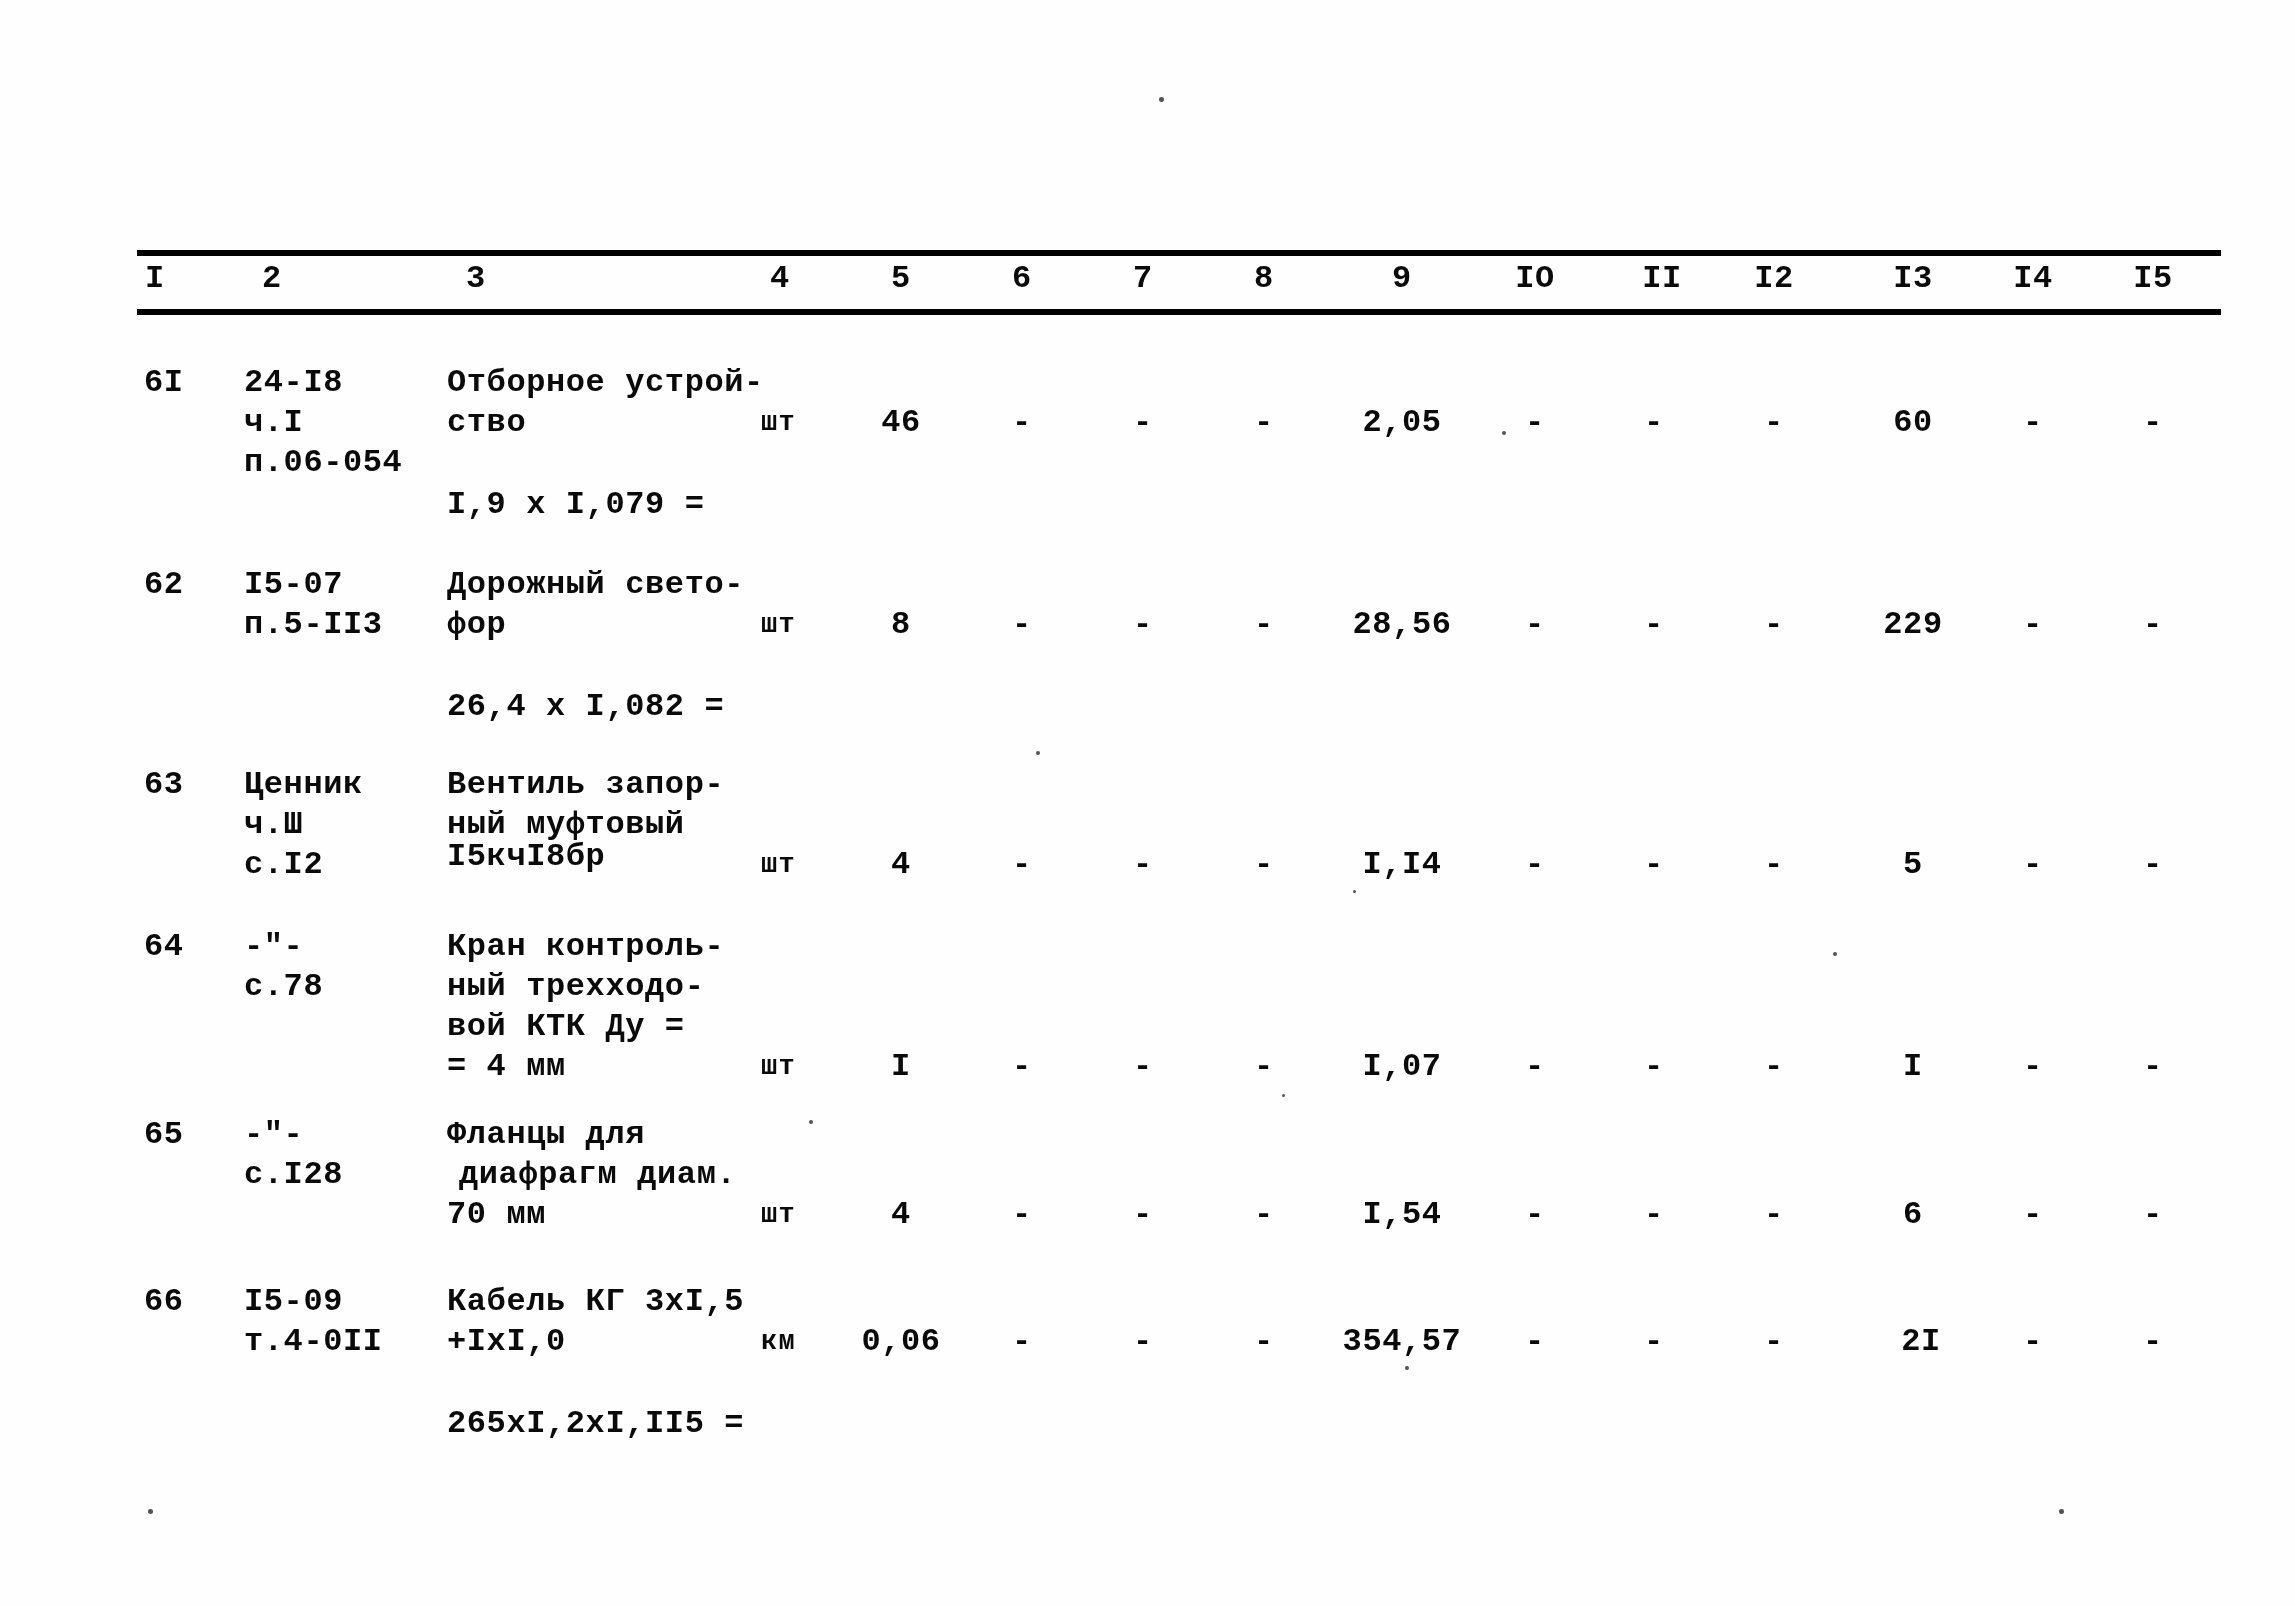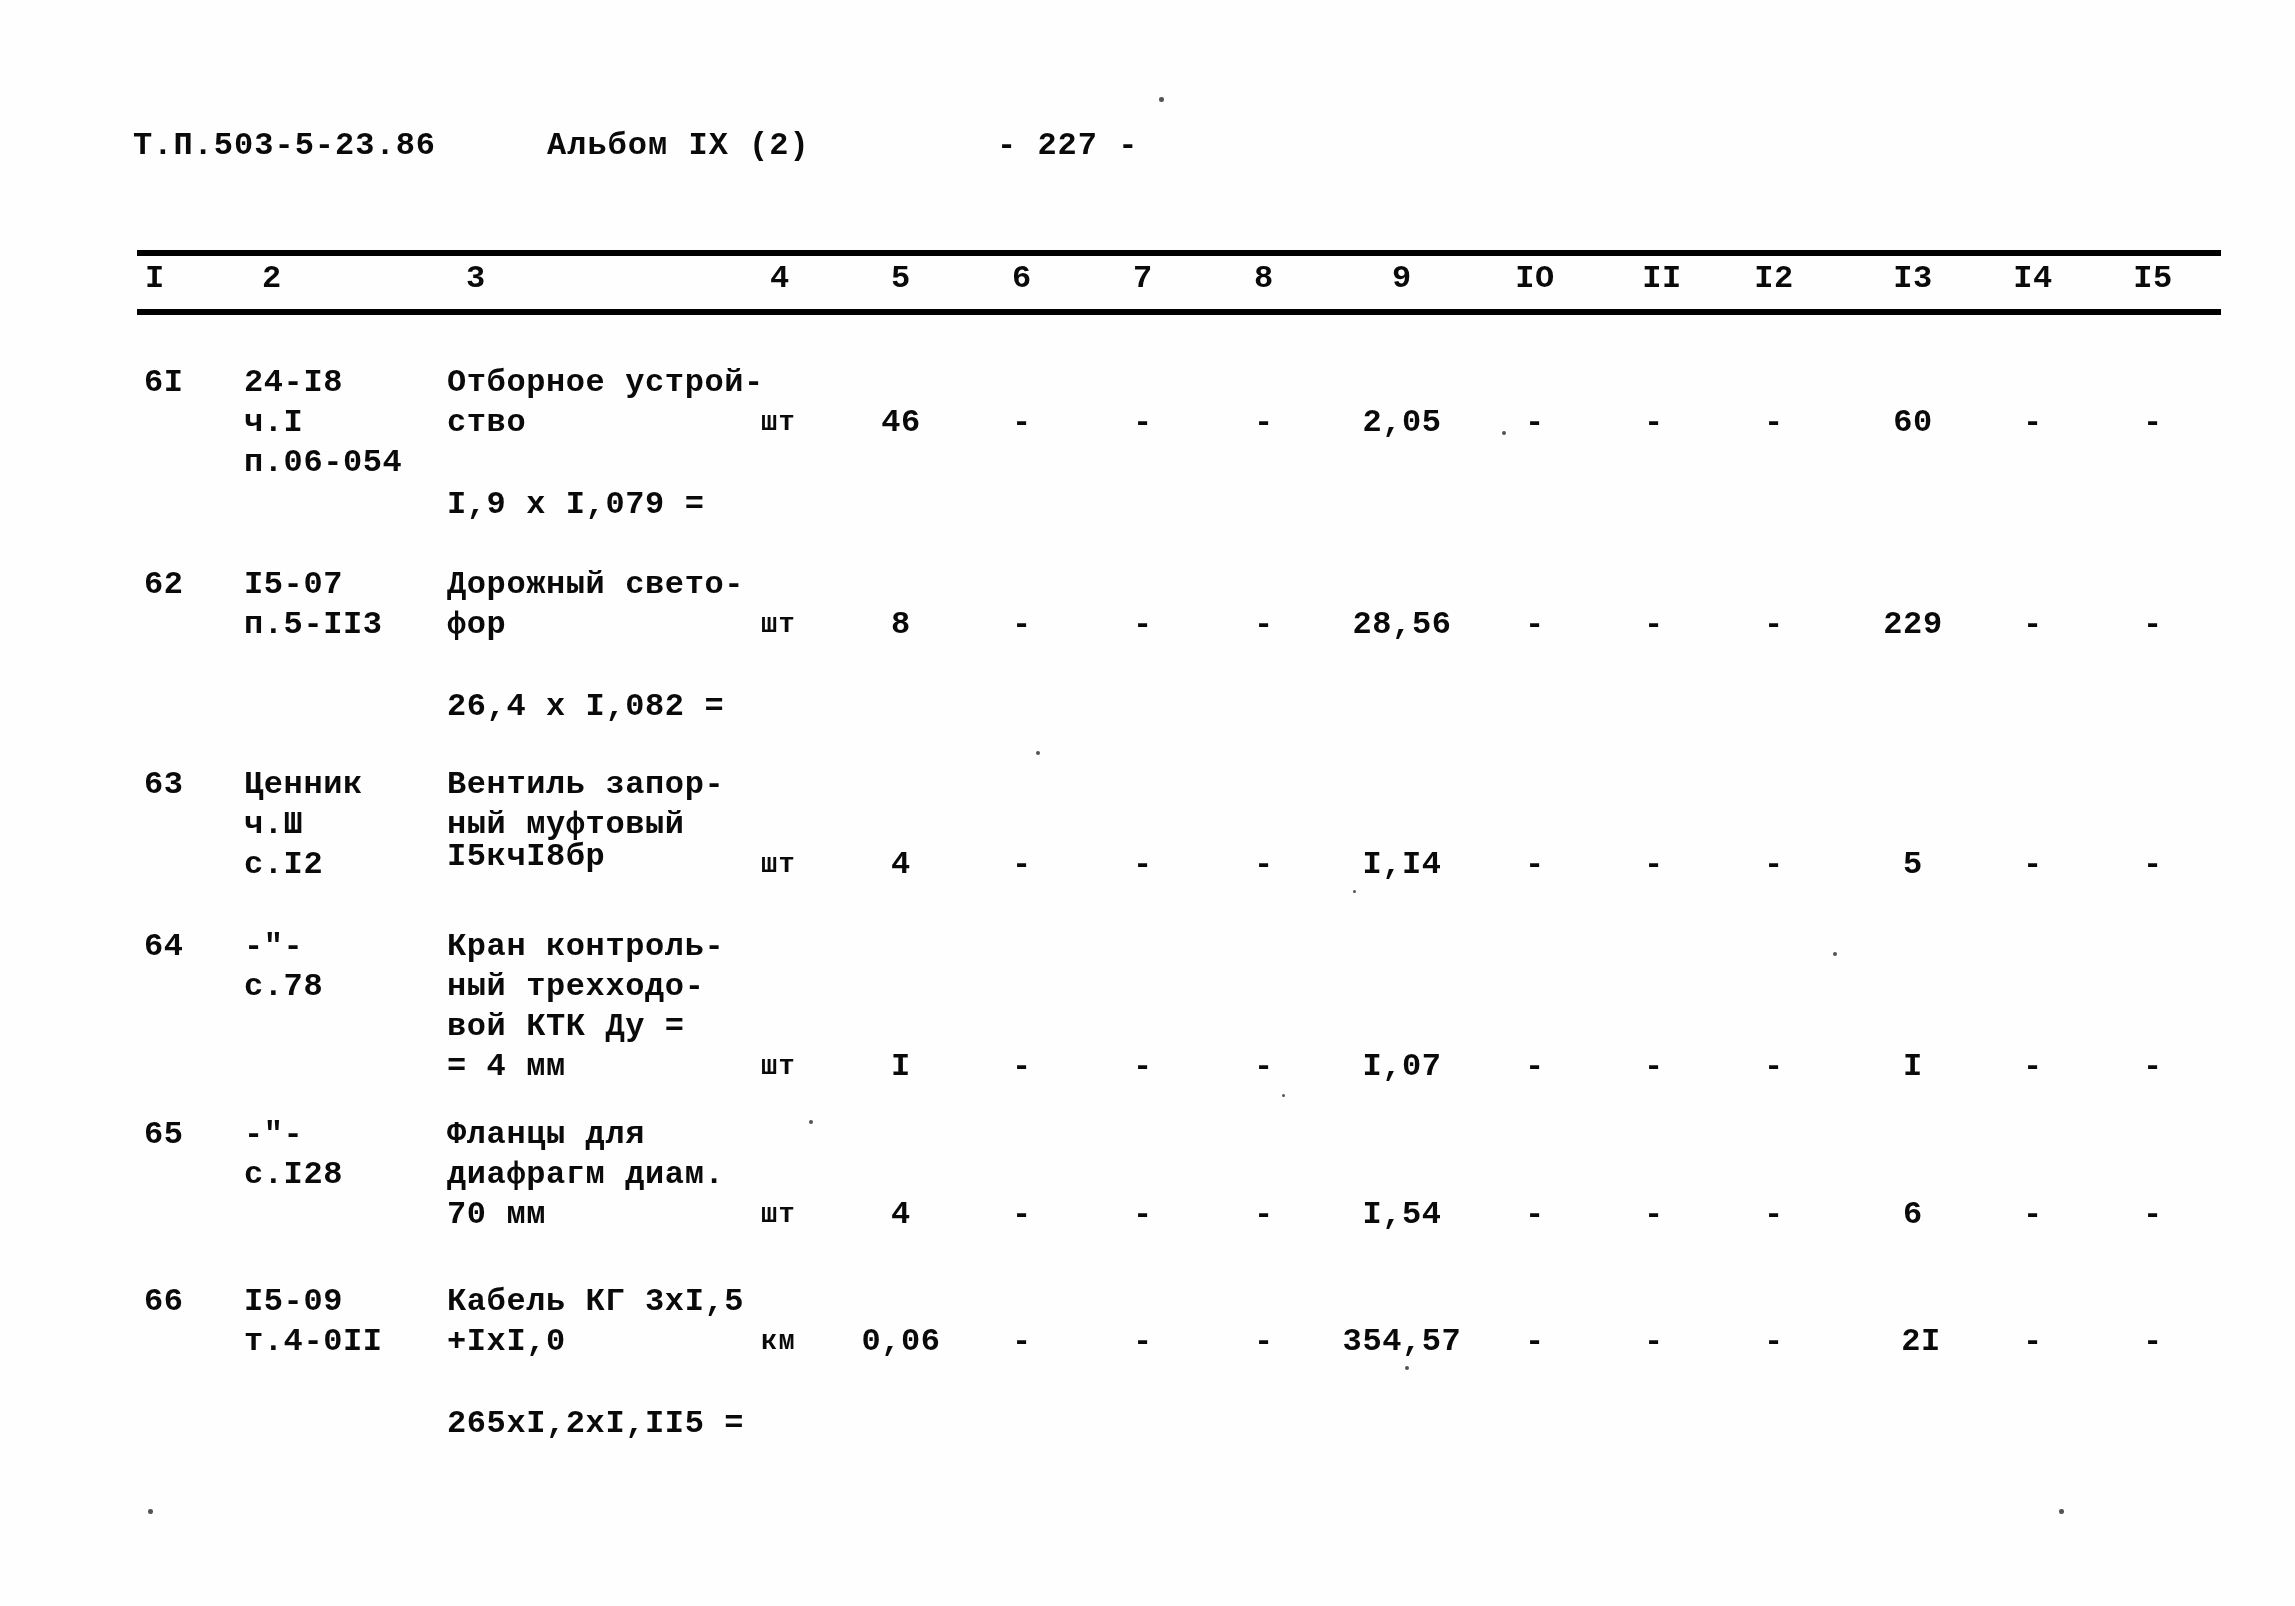--- a/index.html
+++ b/index.html
@@ -104,25 +104,20 @@
     background: #1b1b1b;
     border-radius: 50%;
     opacity: .75;
   }
 </style>
 </head>
 <body>
 
 <div id="page">
 
-  <div class="head-line">
-    <span class="hl-doc">Т.П.503-5-23.86</span>
-    <span class="hl-album">Альбом IX (2)</span>
-    <span class="hl-page">- 227 -</span>
-  </div>
 
   <div class="rule rule-top"></div>
   <div class="rule rule-bottom"></div>
 
   <div class="colhead">
       <span style="left: 155px; transform: translateX(-50%);">I</span>
       <span style="left: 272px; transform: translateX(-50%);">2</span>
       <span style="left: 476px; transform: translateX(-50%);">3</span>
       <span style="left: 780px; transform: translateX(-50%);">4</span>
       <span style="left: 901px; transform: translateX(-50%);">5</span>
@@ -220,21 +215,21 @@
         <div class="num-cell" style="left: 1774px; top: 120px;">-</div>
         <div class="num-cell" style="left: 1913px; top: 120px;">I</div>
         <div class="num-cell" style="left: 2033px; top: 120px;">-</div>
         <div class="num-cell" style="left: 2153px; top: 120px;">-</div>
       </div>
       <div class="row" style="top: 1115px;">
         <div class="cell c-num" style="top: 0px;">65</div>
         <div class="cell c-code" style="top: 0px;">-"-</div>
         <div class="cell c-code" style="top: 40px;">с.I28</div>
         <div class="cell c-name" style="top: 0px;">Фланцы для</div>
-        <div class="cell c-name" style="top: 40px;">диафрагм диам.</div>
+        <div class="cell c-name" style="top: 40px; margin-left: 12px;">диафрагм диам.</div>
         <div class="cell c-name" style="top: 80px;">70 мм</div>
         <div class="cell c-unit" style="top: 80px;">шт</div>
         <div class="num-cell" style="left: 901px; top: 80px;">4</div>
         <div class="num-cell" style="left: 1022px; top: 80px;">-</div>
         <div class="num-cell" style="left: 1143px; top: 80px;">-</div>
         <div class="num-cell" style="left: 1264px; top: 80px;">-</div>
         <div class="num-cell" style="left: 1402px; top: 80px;">I,54</div>
         <div class="num-cell" style="left: 1535px; top: 80px;">-</div>
         <div class="num-cell" style="left: 1654px; top: 80px;">-</div>
         <div class="num-cell" style="left: 1774px; top: 80px;">-</div>

